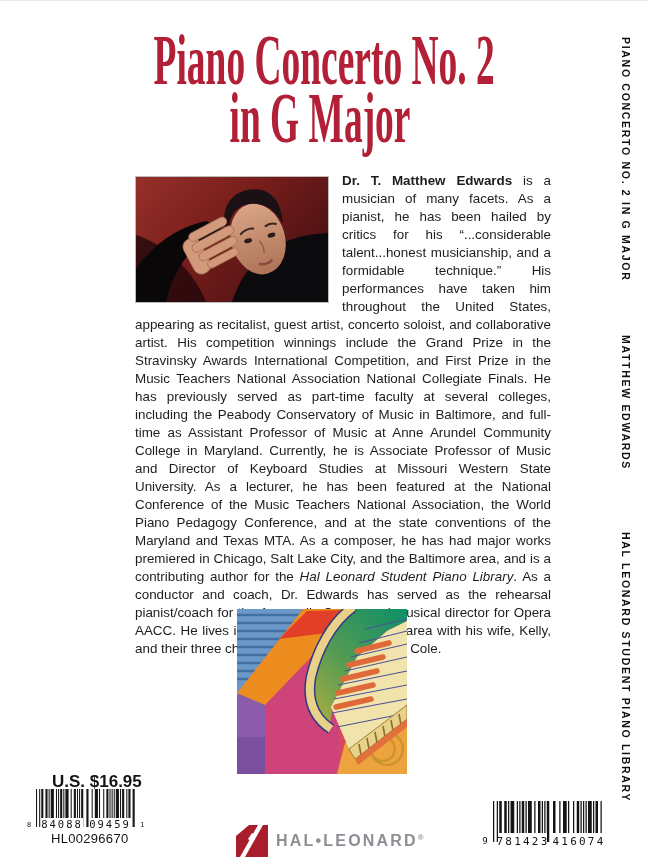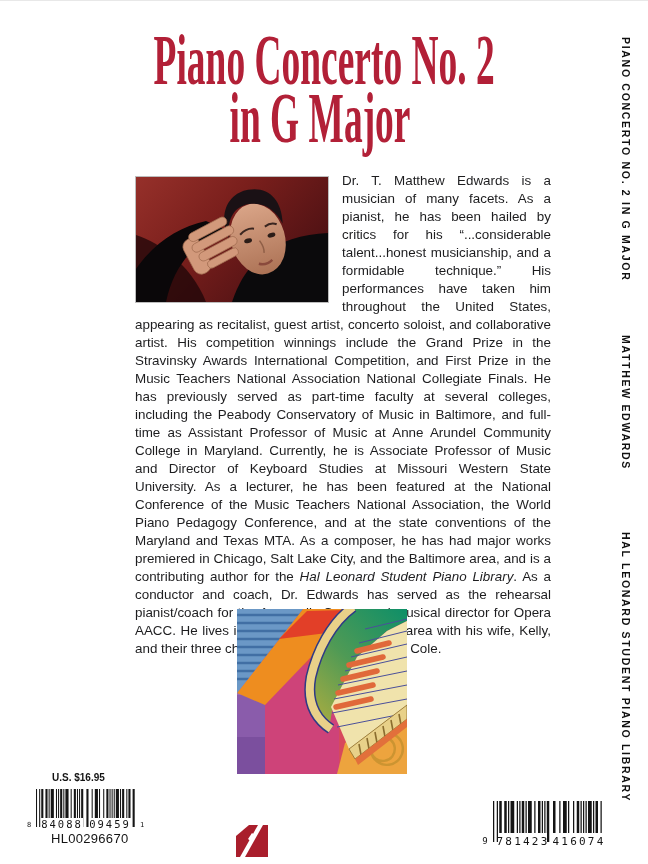--- a/index.html
+++ b/index.html
@@ -18,36 +18,36 @@
   
   .bio{
     position:absolute;left:135px;top:171px;width:416px;
     font-size:13.4px;line-height:18px;text-align:justify;color:#1d1d1f;
   }
   .photo-frame{
     float:left;width:192px;height:125px;margin:4px 13px 4px 0;
     border:1px solid #bdbdbd;background:#5d1515;
   }
   .photo-frame svg{display:block;}
-  .bio b{font-weight:normal;}
+  .bio b{font-weight:bold;}
   .bio i{font-style:italic;}
   
   .artwork{position:absolute;left:237px;top:608px;width:170px;height:165px;}
   
   .spine-text{
     position:absolute;left:620px;
     writing-mode:vertical-rl;
     font-size:10.5px;font-weight:bold;letter-spacing:1.7px;color:#101010;
     white-space:nowrap;
   }
   .spine-1{top:36px;}
   .spine-2{top:334px;}
   .spine-3{top:531px;}
   
-  .price{position:absolute;left:52px;top:771px;font-size:10px;font-weight:bold;color:#141414;}
+  .price{position:absolute;left:52px;top:771px;font-size:17px;font-weight:bold;color:#141414;}
   .upc{position:absolute;left:26px;top:788px;}
   .catalog{position:absolute;left:51px;top:830px;font-size:13px;font-weight:normal;letter-spacing:0.3px;color:#141414;}
   .hl-logo{position:absolute;left:236px;top:824px;display:flex;align-items:center;}
   .hl-wordmark{
     margin-left:8px;font-size:16px;font-weight:bold;letter-spacing:2.2px;
     color:#8b8f94;white-space:nowrap;
   }
   .hl-reg{font-size:8px;vertical-align:6px;letter-spacing:0;}
   .isbn{position:absolute;left:497px;top:773px;font-size:9.5px;line-height:13px;color:#2b2b2b;}
   .ean{position:absolute;left:477px;top:800px;}
@@ -223,20 +223,21 @@
 
   <div class="catalog">HL00296670</div>
 
   <div class="hl-logo">
     <svg width="32" height="32" viewBox="0 0 32 32">
       <rect width="32" height="32" fill="#a91e2c"></rect>
       <path d="M0,0 L13,0 L0,11 Z" fill="#ffffff"></path>
       <path d="M22,0 L27,0 L9,32 L4,32 Z" fill="#ffffff"></path>
       <path d="M12,14 L16,8 L20,11 L16,17 Z" fill="#ffffff"></path>
     </svg>
+    <span class="hl-wordmark"><span>HAL•LEONARD</span><span class="hl-reg">®</span></span>
   </div>
 
 
   <svg class="ean barcode" width="140" height="54" viewBox="0 0 140 54">
     <g>
         <rect x="16.00" y="0" width="1.25" height="41" fill="#151515"></rect>
         <rect x="19.75" y="0" width="1.25" height="41" fill="#151515"></rect>
         <rect x="22.25" y="0" width="2.50" height="32" fill="#151515"></rect>
         <rect x="27.25" y="0" width="2.50" height="32" fill="#151515"></rect>
         <rect x="31.00" y="0" width="1.25" height="32" fill="#151515"></rect>

